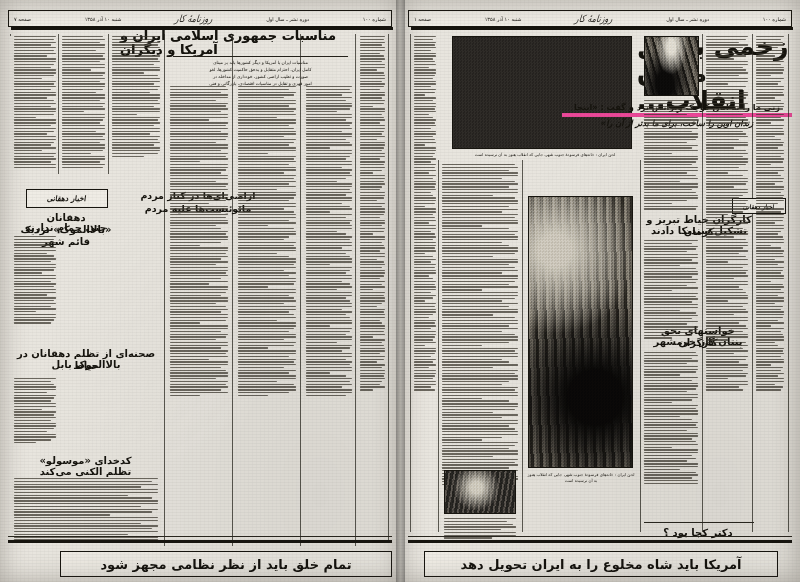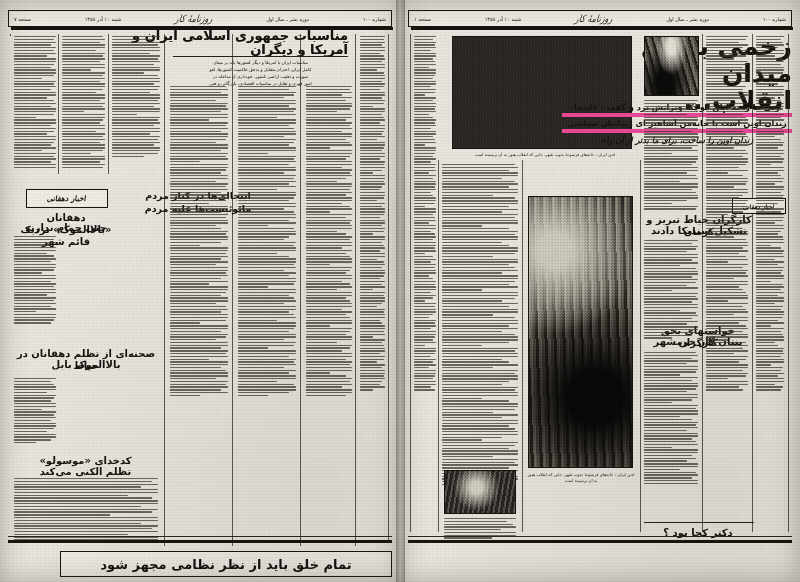--- a/index.html
+++ b/index.html
@@ -47,21 +47,21 @@
   .mh-txt{font-size:5px;color:#14120d;letter-spacing:.2px;white-space:nowrap;}
   .mh-logo{
     font-size:8px;font-style:italic;font-family:"DejaVu Serif",serif;
     color:#14120d;transform:scaleY(1.25) skewX(-9deg);white-space:nowrap;opacity:.92;
   }
   .rule-thick{position:absolute;left:8px;right:8px;height:2.6px;background:#17150f;}
   .rule-thin{position:absolute;left:8px;right:8px;height:1px;background:#2a271f;}
   
   .fa{direction:rtl;color:#15130d;font-family:"DejaVu Sans",sans-serif;}
   .hl{
-    font-weight:bold;text-align:right;line-height:1.08;
+    font-weight:bold;text-align:left;line-height:1.08;
     text-shadow:0 0 .6px rgba(0,0,0,.5);
   }
   .big-hl{font-size:25px;letter-spacing:-.5px;}
   .sub-hl{font-size:8.2px;font-weight:bold;border-bottom:4px solid #ec4899;padding-bottom:1px;margin-bottom:1.4px;}
   .sec-hl{font-size:9.5px;font-weight:bold;text-align:center;line-height:1.18;}
   .sec-hl.sm{font-size:10px;}
   .cap{font-size:4.1px;text-align:center;line-height:1.35;}
   
   .body{position:relative;}
   .body .ln{
@@ -297,21 +297,21 @@
       <div class="ln s1"></div>
         <div class="ln s2"></div>
         <div class="ln s1"></div>
         <div class="ln s3"></div>
       <div class="ln s1"></div>
         <div class="ln s1"></div>
         <div class="ln s2"></div>
         <div class="ln s5"></div>
     </div>
 
-    <div class="fa sec-hl" style="position:absolute;left:118px;top:190px;width:160px;">اینجا‌ای‌ها در کنار مردم</div>
+    <div class="fa sec-hl" style="position:absolute;left:118px;top:190px;width:160px;">اراضی‌ای‌ها در کنار مردم</div>
     <div class="fa sec-hl" style="position:absolute;left:118px;top:203px;width:160px;">مائوئیست‌ها علیه مردم</div>
 
     <div class="labelbox" style="left:26px;top:189px;width:80px;height:17px;">
       <span class="t">اخبار دهقانی</span>
     </div>
     <div class="fa sec-hl sm" style="position:absolute;left:16px;top:212px;width:100px;">دهقانان «بالاالموک» نزدیک قائم شهر</div>
     <div class="fa sec-hl sm" style="position:absolute;left:16px;top:222px;width:100px;">حتی حمام ندارند</div>
 
     <div class="fa sec-hl sm" style="position:absolute;left:12px;top:348px;width:148px;">صحنه‌ای از تظلم دهقانان در حیاط</div>
     <div class="fa sec-hl sm" style="position:absolute;left:12px;top:359px;width:148px;">بالاالموک بابل</div>
@@ -902,21 +902,20 @@
       <div class="px"></div>
         <div class="noise"></div>
         <div class="ph-border"></div>
     </div>
 
     <div class="fa hl big-hl" style="position:absolute;right:8px;top:33px;width:155px;">زخمی بر دل</div>
     <div class="fa hl big-hl" style="position:absolute;right:8px;top:60px;width:155px;">میدان انقلاب...</div>
 
     <div class="fa" style="position:absolute;right:8px;top:102px;width:230px;text-align:center;">
       <div class="sub-hl">زنی ما را به اتاق کوچک ویرانش برد و گفت : «اینجا</div>
-      <div class="sub-hl">زندان اوین است با خانه‌من آشاهیر ای زندانیان سیاسی</div>
       <div class="sub-hl" style="border-bottom:none;font-style:italic;">زندان اوین را ساخت، برای ما بدتر از آن را»</div>
     </div>
 
     <div class="fa cap" style="position:absolute;left:45px;top:152px;width:200px;">لحن ایران : خانه‌های فرسودهٔ جنوب شهر، جایی که انقلاب هنوز به آن نرسیده است</div>
 
     <div class="colrule" style="left:10px;top:34px;bottom:50px;"></div>
     <div class="colrule" style="left:38px;top:160px;bottom:50px;"></div>
     <div class="colrule" style="left:122px;top:160px;bottom:50px;"></div>
     <div class="colrule" style="left:240px;top:160px;bottom:50px;"></div>
     <div class="colrule" style="left:302px;top:34px;bottom:50px;"></div>
@@ -1600,19 +1599,22 @@
         <div class="ln s2"></div>
         <div class="ln s1"></div>
       <div class="ln s4"></div>
         <div class="ln s1"></div>
         <div class="ln s1"></div>
         <div class="ln s5"></div>
     </div>
 
     <div class="rule-thin" style="top:536px;"></div>
     <div class="rule-thick" style="top:540px;"></div>
+    <div class="banner" style="left:24px;top:551px;width:352px;">
+      <span class="t">آمریکا باید شاه مخلوع را به ایران تحویل دهد</span>
+    </div>
 
     <div class="grain"></div>
     <div class="vignette"></div>
   </div>
 
   <div class="gutter"></div>
 </div>
 
 </body></html>

